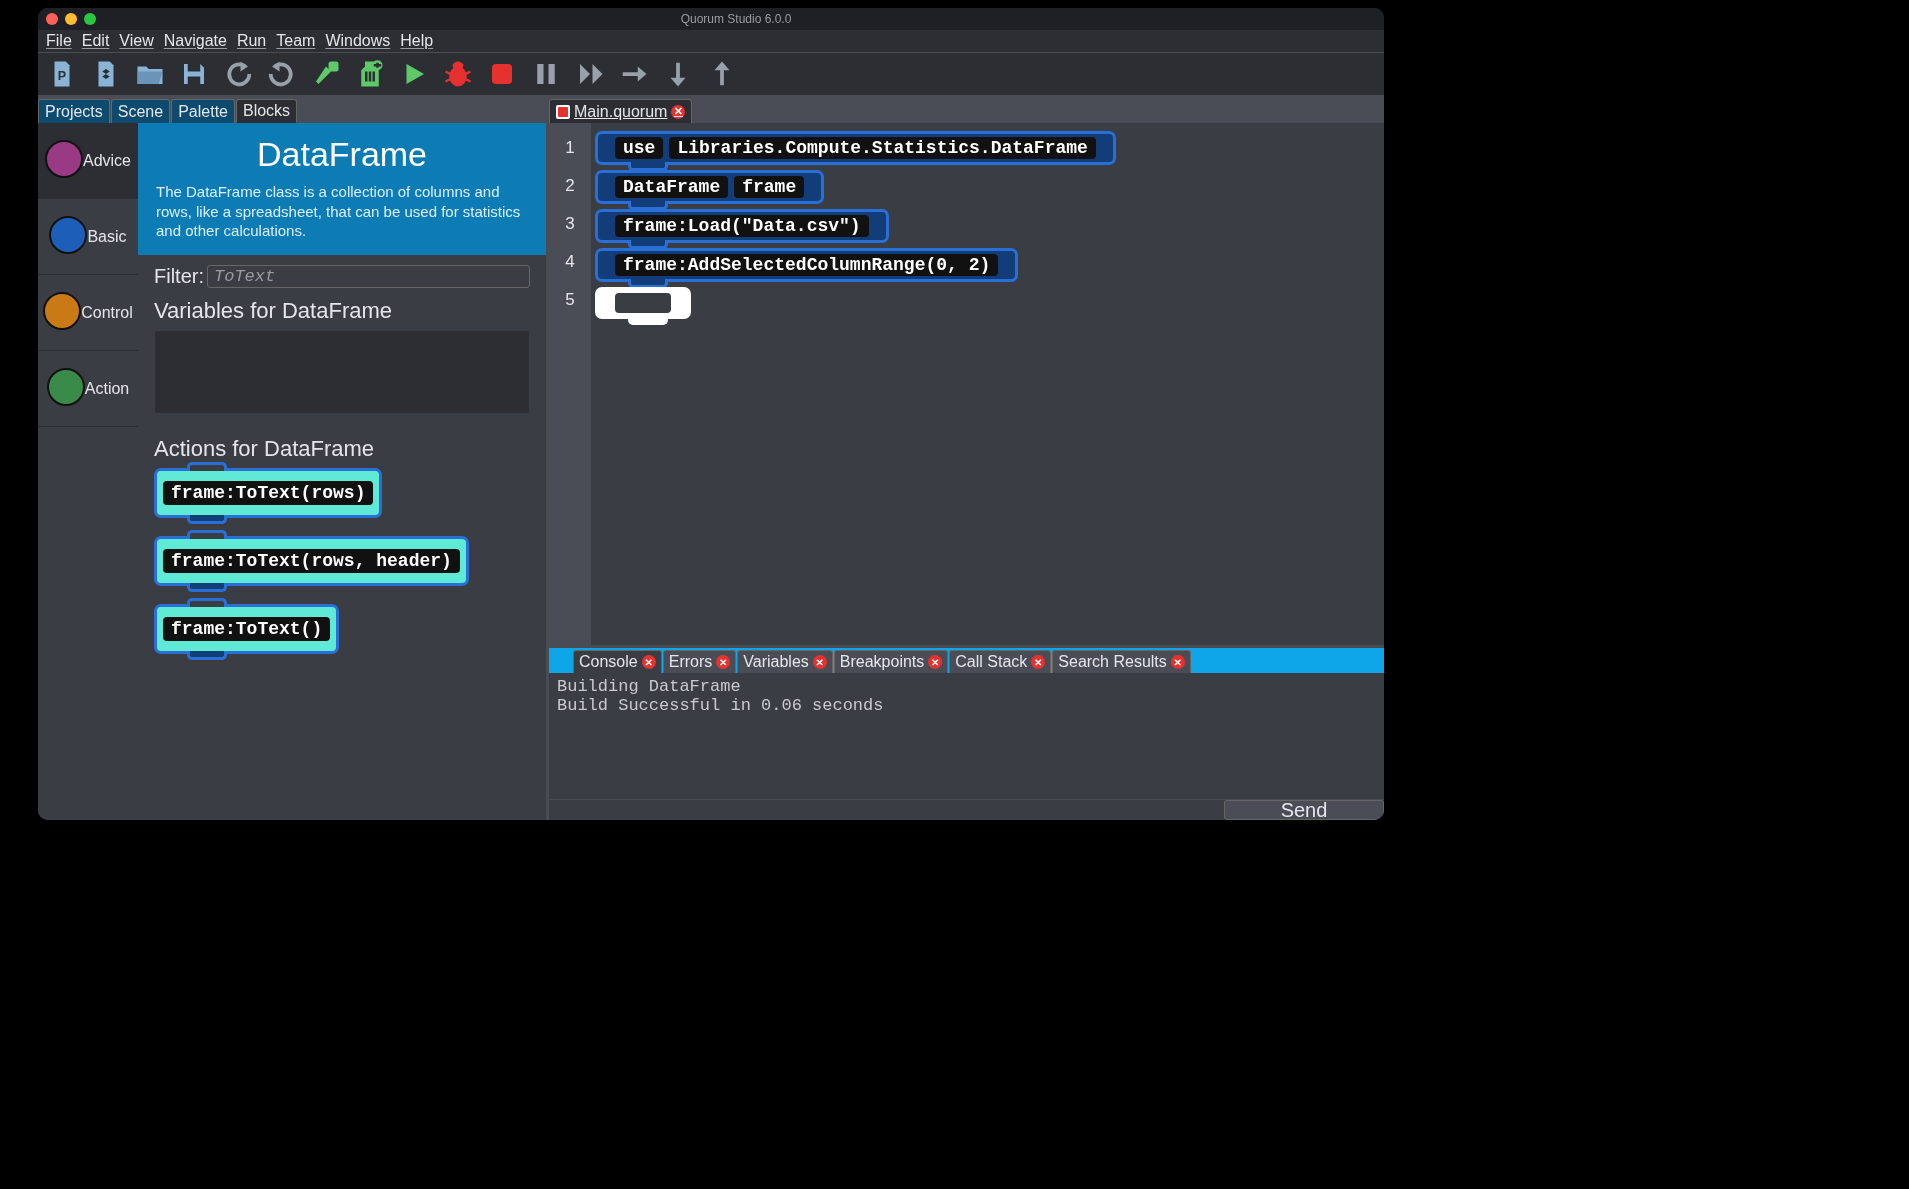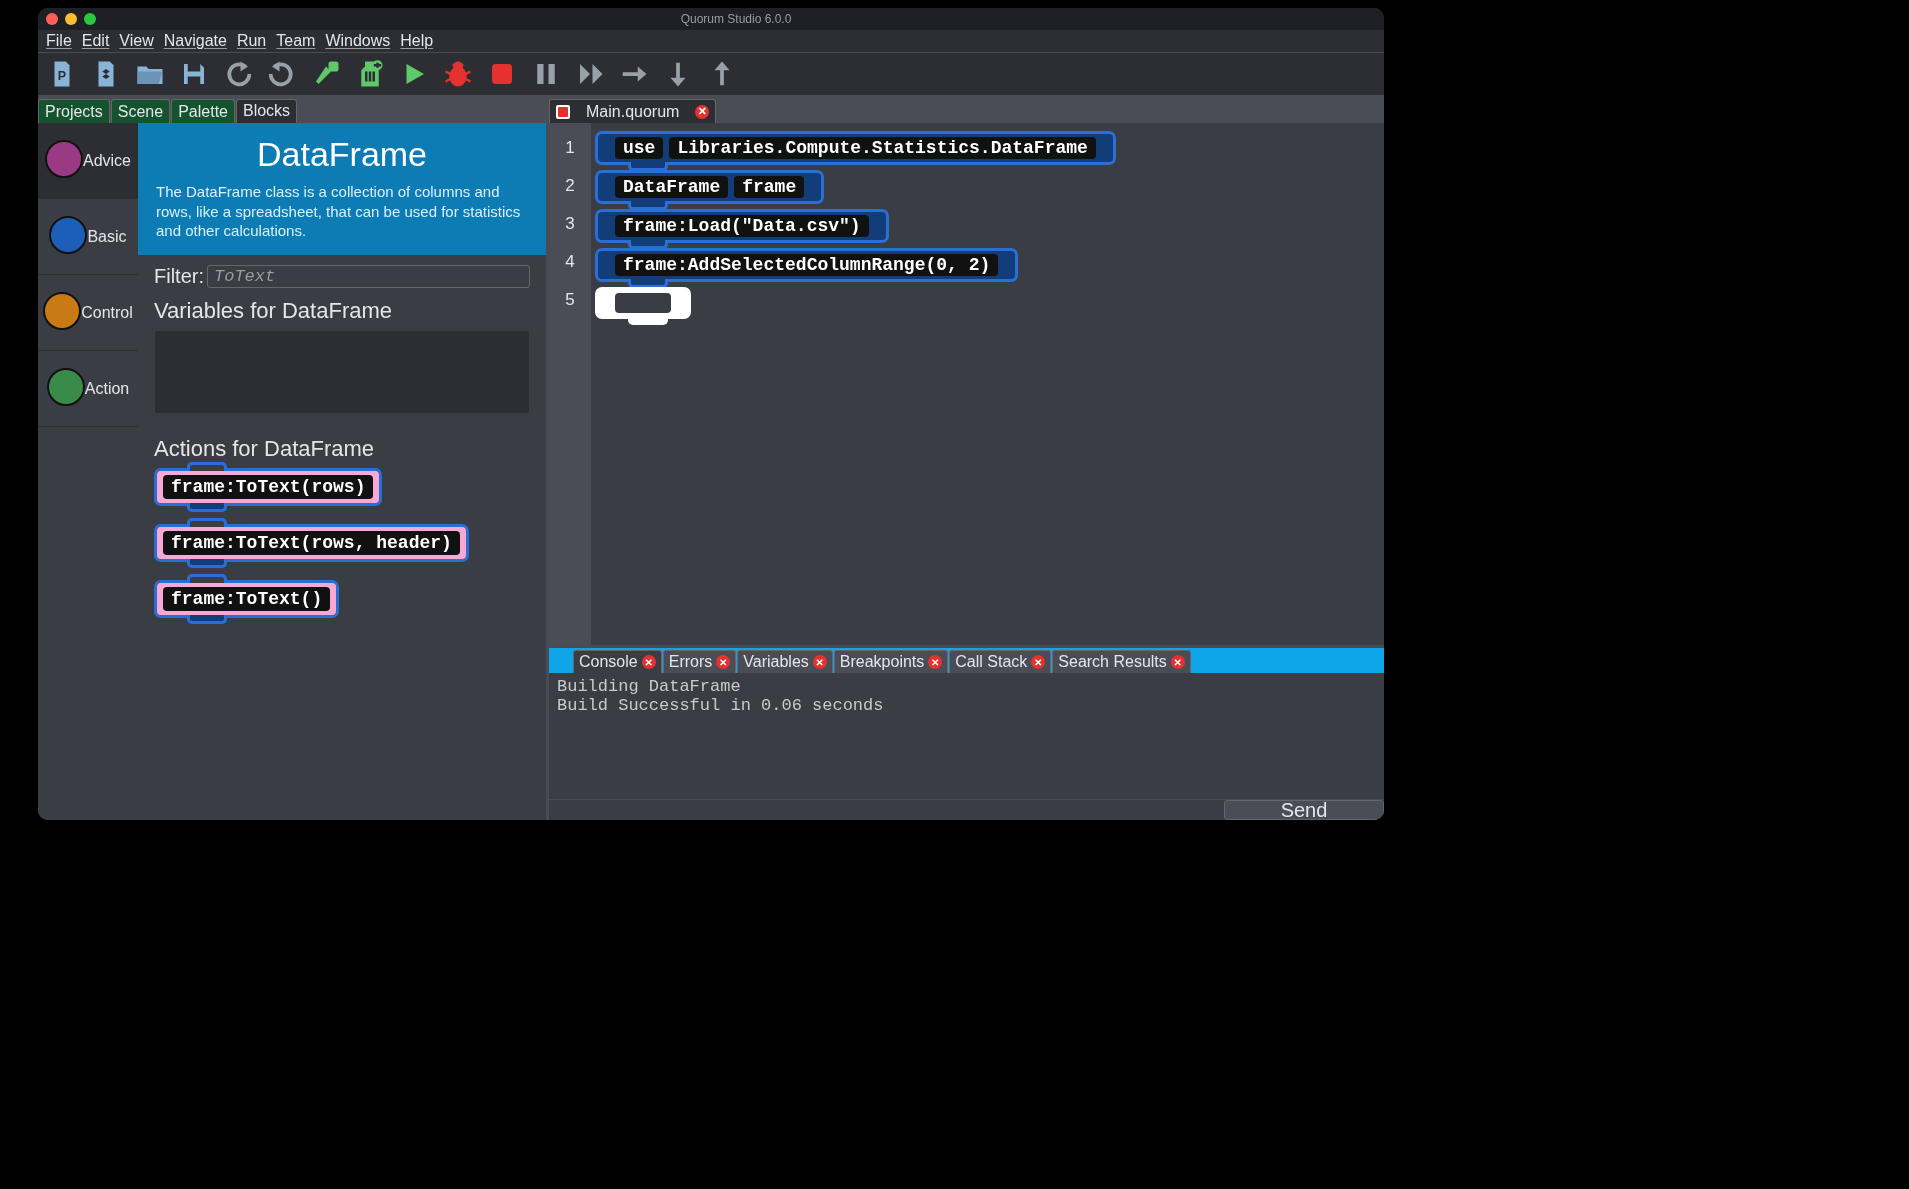--- a/index.html
+++ b/index.html
@@ -13,45 +13,45 @@
 .tl-max { background: #28c840; }
 .title { flex: 1; text-align: center; color: #9a9aa0; font-size: 12px; }
 .menubar { height: 23px; background: #2c2e34; border-bottom: 1px solid #4a4c54; display: flex; align-items: center; padding: 0 4px; gap: 2px; }
 .menubar span { color: #e4e6eb; font-size: 16px; padding: 1px 4px; text-decoration: underline; text-decoration-color: #9a9aa0; text-underline-offset: 2px; cursor: pointer; }
 .toolbar { height: 44px; background: #2c2e34; border-bottom: 2px solid #4a4c54; display: flex; align-items: center; padding: 0 8px; gap: 12px; }
 .toolbar .ticon { width: 32px; height: 32px; display: flex; align-items: center; justify-content: center; cursor: pointer; }
 .toolbar svg { width: 30px; height: 30px; }
 .content { flex: 1; display: flex; min-height: 0; }
 .left-pane { width: 511px; display: flex; flex-direction: column; background: #3b3d45; border-right: 3px solid #4a4c54; }
 .left-tabs { height: 26px; background: #4b4d56; display: flex; align-items: flex-end; }
-.ltab { height: 24px; padding: 2px 6px; color: #e4e6eb; font-size: 16px; background: #14532d; border-top: 1px solid #666; border-right: 1px solid #666; border-left: 1px solid #666; border-radius: 3px 3px 0 0; margin-right: 1px; cursor: pointer; display: flex; align-items: center; }
+.ltab { height: 24px; padding: 2px 6px; color: #e4e6eb; font-size: 16px; background: #0c4a6e; border-top: 1px solid #666; border-right: 1px solid #666; border-left: 1px solid #666; border-radius: 3px 3px 0 0; margin-right: 1px; cursor: pointer; display: flex; align-items: center; }
 .ltab.active { background: #2c2e34; border-bottom: 1px solid #2c2e34; }
 .left-body { flex: 1; display: flex; min-height: 0; }
 .category-col { width: 100px; display: flex; flex-direction: column; background: #3b3d45; }
 .cat { height: 76px; display: flex; flex-direction: row; align-items: center; justify-content: center; border-bottom: 1px solid #2c2e34; cursor: pointer; }
 .cat.active { background: #2c2e34; }
 .cat .circle { width: 38px; height: 38px; border-radius: 50%; border: 2px solid #111; margin-bottom: 3px; }
 .cat .label { color: #e4e6eb; font-size: 16px; }
 .detail-col { flex: 1; background: #3b3d45; overflow-y: auto; }
 .df-header { background: #0d7cb5; padding: 12px 18px 14px; }
 .df-title { color: #fff; font-size: 34px; text-align: center; font-weight: 400; margin-bottom: 8px; }
 .df-desc { color: #dbf0fa; font-size: 15px; line-height: 1.3; }
 .df-body { padding: 10px 16px; }
 .filter-row { display: flex; align-items: flex-start; gap: 3px; margin-bottom: 10px; }
 .filter-row label { color: #e4e6eb; font-size: 20px; }
 .filter-input { flex: 1; background: #3b3d45; border: 1px solid #666; border-radius: 3px; color: #9a9aa0; font-family: "Courier New", monospace; font-size: 17px; padding: 1px 6px; font-style: italic; }
 .section-h { color: #e4e6eb; font-size: 22px; margin-bottom: 6px; }
 .var-box { background: #2c2e34; height: 84px; border: 1px solid #3b3d45; margin-bottom: 22px; border-radius: 2px; }
-.action-block { background: #f9a8d4; border: 3px solid #2a6fd6; border-radius: 7px; padding: 4px 6px; margin-bottom: 18px; display: inline-block; position: relative; }
+.action-block { background: #5eead4; border: 3px solid #2a6fd6; border-radius: 7px; padding: 10px 6px; margin-bottom: 18px; display: inline-block; position: relative; }
 .action-block .ab-inner { background: #111; border-radius: 4px; padding: 2px 8px; color: #fff; font-family: "Courier New", monospace; font-size: 18px; font-weight: bold; }
 .action-block .notch { position: absolute; left: 30px; bottom: -9px; width: 40px; height: 9px; background: #133d78; border: 3px solid #2a6fd6; border-top: none; border-radius: 0 0 5px 5px; }
 .action-block .notch-top { position: absolute; left: 30px; top: -9px; width: 40px; height: 9px; background: #3b3d45; border: 3px solid #2a6fd6; border-bottom: none; border-radius: 5px 5px 0 0; }
 .right-pane { flex: 1; display: flex; flex-direction: column; background: #3b3d45; min-width: 0; }
 .editor-tabs { height: 26px; display: flex; align-items: flex-end; background: #4b4d56; }
-.etab { height: 24px; padding: 2px 6px; color: #e4e6eb; font-size: 16px; background: #2c2e34; border: 1px solid #666; border-bottom: none; border-radius: 3px 3px 0 0; display: flex; align-items: center; gap: 16px; cursor: pointer; }
+.etab { height: 24px; padding: 2px 6px; color: #e4e6eb; font-size: 16px; background: #2c2e34; border: 1px solid #666; border-bottom: none; border-radius: 3px 3px 0 0; display: flex; align-items: center; gap: 4px; cursor: pointer; text-decoration: underline; }
 .etab .close { width: 14px; height: 14px; background: #e6322e; border-radius: 50%; color: #fff; font-size: 11px; display: flex; align-items: center; justify-content: center; font-weight: bold; }
 .fileicon { width: 14px; height: 14px; background: #fff; border-radius: 2px; position: relative; }
 .fileicon::after { content: ""; position: absolute; inset: 2px; background: #e6322e; border-radius: 1px; }
 .editor { flex: 1; display: flex; background: #3b3d45; min-height: 0; overflow: hidden; }
 .gutter { width: 42px; background: #4b4d56; padding-top: 6px; }
 .gutter div { color: #e4e6eb; text-align: center; font-size: 17px; height: 38px; line-height: 38px; }
 .code-area { flex: 1; padding: 8px 4px; }
 .code-block { background: #133d78; border: 3px solid #2a6fd6; border-radius: 7px; padding: 3px 17px; margin-bottom: 5px; display: inline-flex; gap: 6px; position: relative; }
 .code-block .notch-b { position: absolute; left: 30px; bottom: -9px; width: 40px; height: 9px; background: #133d78; border: 3px solid #2a6fd6; border-top: none; border-radius: 0 0 5px 5px; }
 .code-block .seg { background: #111; border-radius: 4px; padding: 1px 8px; color: #fff; font-family: "Courier New", monospace; font-size: 18px; font-weight: bold; }

